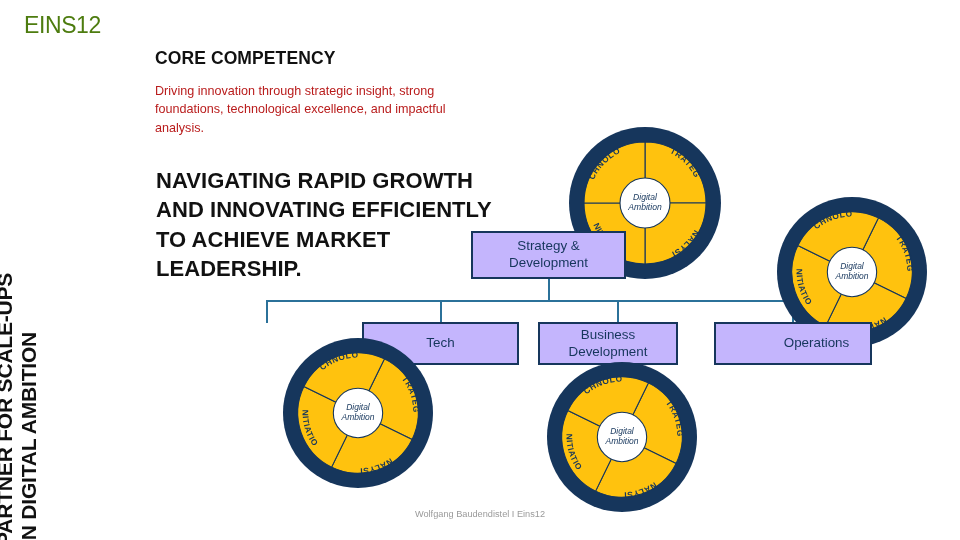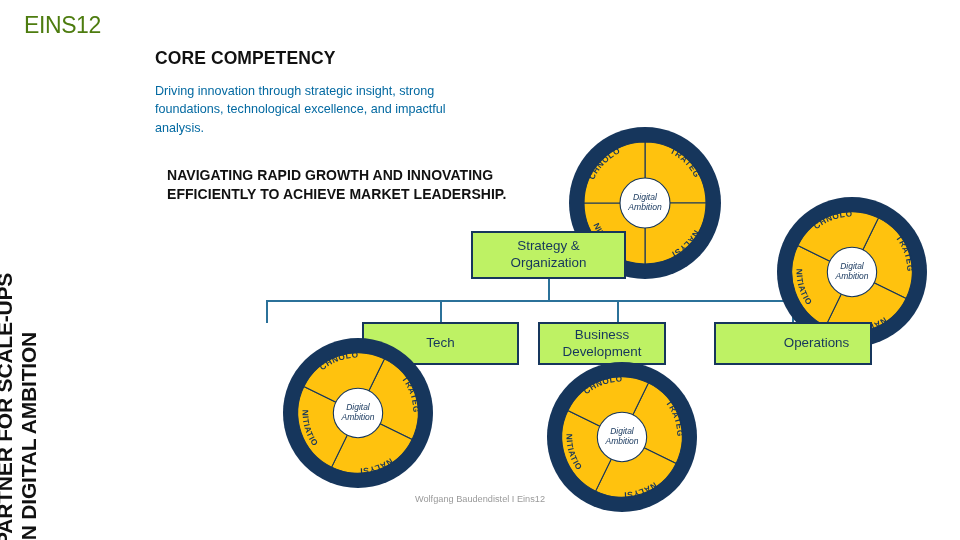--- a/index.html
+++ b/index.html
@@ -14,38 +14,38 @@
   
   .side-title{position:absolute;left:-153px;top:352px;width:340px;
               transform:rotate(-90deg);transform-origin:50% 50%;
               font-size:21px;font-weight:bold;line-height:1.14;color:#111111;
               letter-spacing:-0.2px;text-align:left;}
 
   
   .h-core{position:absolute;left:155px;top:48px;font-size:17.5px;font-weight:bold;
           letter-spacing:0.1px;color:#111111;}
   .p-core{position:absolute;left:155px;top:82px;width:340px;font-size:12.6px;
-          line-height:1.45;color:#0369a1;}
-  .h-nav{position:absolute;left:167px;top:166px;width:340px;font-size:14px;
+          line-height:1.45;color:#b91c1c;}
+  .h-nav{position:absolute;left:156px;top:166px;width:340px;font-size:22px;
          font-weight:bold;line-height:1.34;color:#111111;letter-spacing:0.05px;}
 
   
   .chart{position:absolute;left:0;top:0;width:960px;height:540px;}
   .conn{position:absolute;background:#2b7199;}
-  .node{position:absolute;background:#bef264;border:2px solid #16365c;
+  .node{position:absolute;background:#c4b5fd;border:2px solid #16365c;
         box-sizing:border-box;display:flex;align-items:center;justify-content:center;
         color:#16365c;font-size:13.4px;line-height:1.25;text-align:center;}
   .node.top{font-size:13.4px;}
 
   
   .wheel{position:absolute;}
   .wheel svg{display:block;overflow:visible;}
 
   
-  .footer{position:absolute;left:0;top:494px;width:960px;text-align:center;
+  .footer{position:absolute;left:0;top:509px;width:960px;text-align:center;
           font-size:9.2px;color:#9a9a9a;}
 </style>
 </head>
 <body>
 
 <div class="slide">
 
   <div class="brand">EINS12</div>
 
   <div class="side-title">
@@ -119,27 +119,27 @@
           <textPath href="#w2t" startOffset="50%" text-anchor="middle">TECHNOLOGY</textPath></text>
       </g>
       <circle cx="77" cy="77" r="25" fill="#ffffff" stroke="#16365c" stroke-width="1.1"></circle>
       <text x="77" y="74" text-anchor="middle" font-size="8.6" font-style="italic" fill="#16365c" font-family="Liberation Sans, sans-serif">Digital</text>
       <text x="77" y="84" text-anchor="middle" font-size="8.6" font-style="italic" fill="#16365c" font-family="Liberation Sans, sans-serif">Ambition</text>
     </svg>
   </div>
 
   <div class="node top" style="left:471px;top:231px;width:155px;height:48px;flex-direction:column;z-index:4;">
     <span>Strategy &amp;</span>
-    <span>Organization</span>
+    <span>Development</span>
   </div>
 
   <div class="node" style="left:362px;top:322px;width:157px;height:43px;z-index:4;text-align:right;">
     <span>Tech</span>
   </div>
-  <div class="node" style="left:538px;top:322px;width:128px;height:43px;z-index:4;justify-content:flex-end;">
+  <div class="node" style="left:538px;top:322px;width:140px;height:43px;z-index:4;justify-content:flex-end;">
     <span>Business Development</span>
   </div>
   <div class="node" style="left:714px;top:322px;width:158px;height:43px;z-index:4;padding-left:47px;">
     <span>Operations</span>
   </div>
 
   <div class="wheel" style="left:282px;top:337px;z-index:6;">
     <svg width="152" height="152" viewBox="0 0 154 154">
       <circle cx="77" cy="77" r="76" fill="#16365c"></circle>
       <g transform="rotate(26 77 77)">

